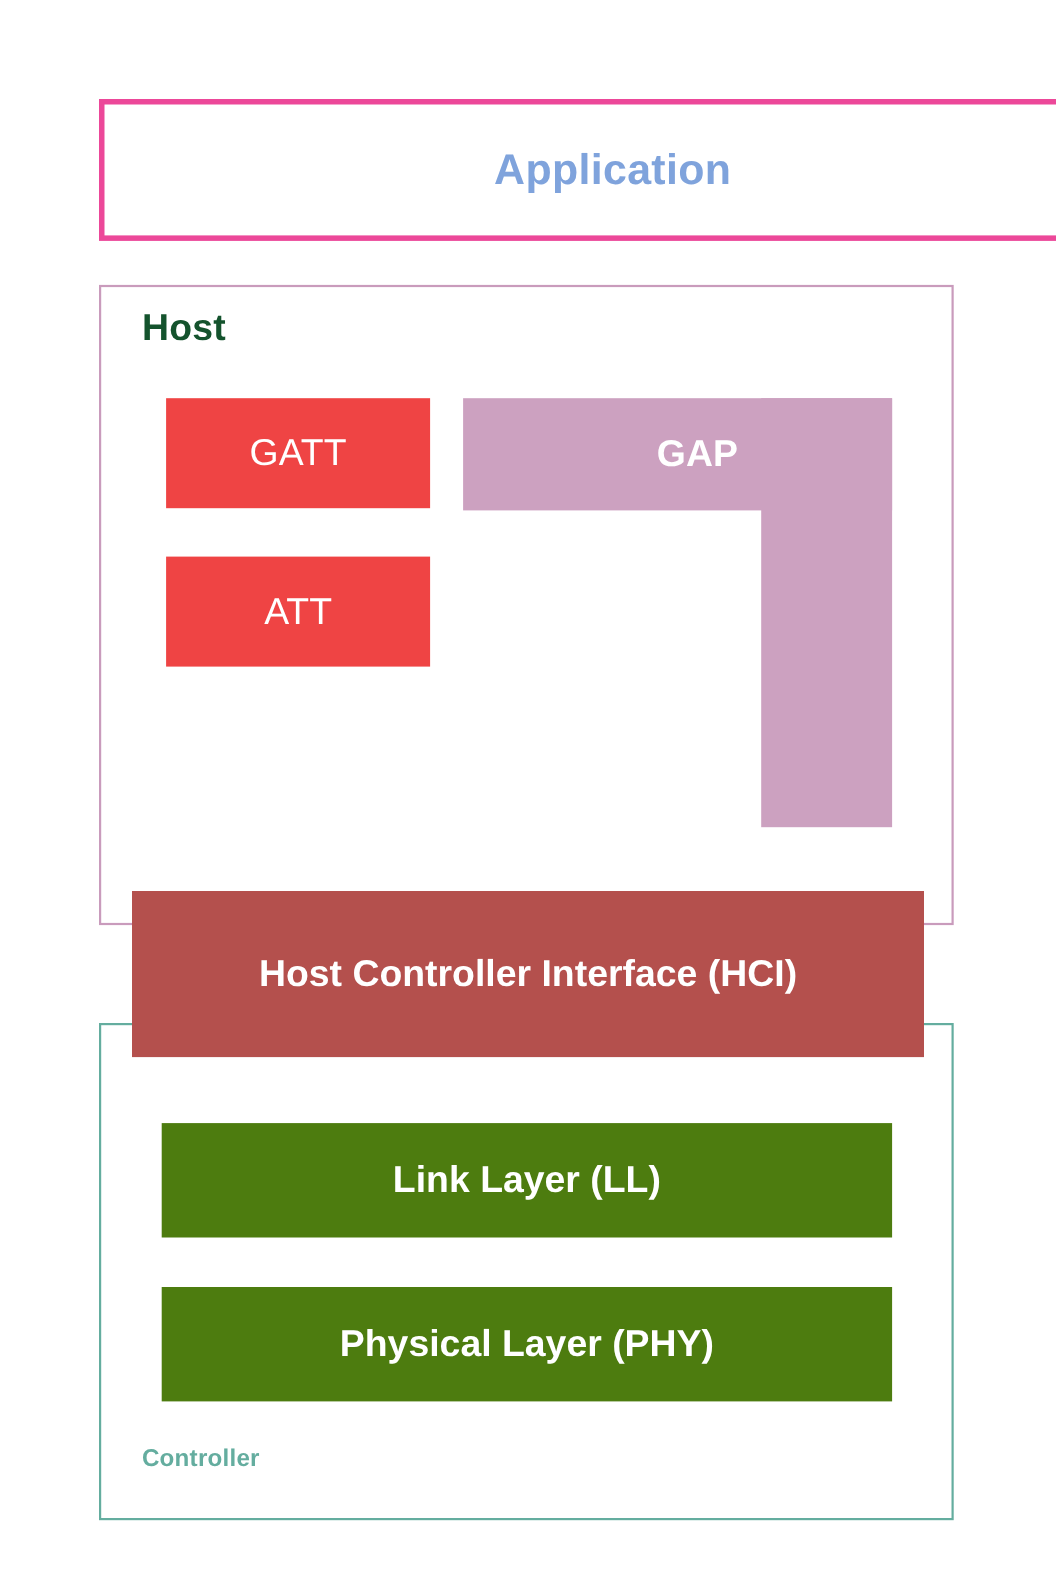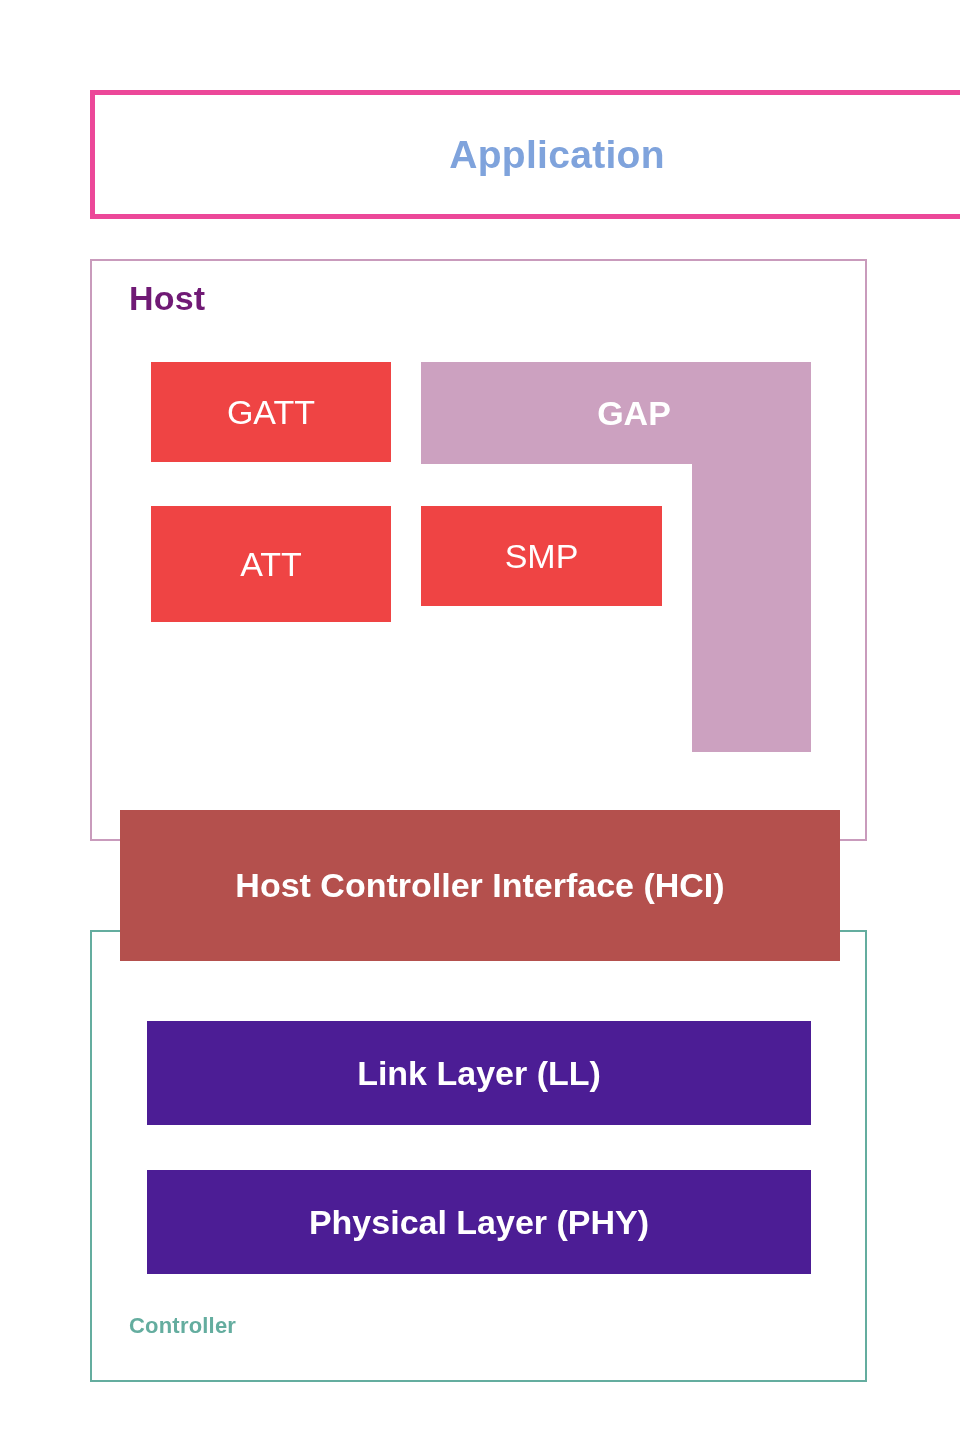--- a/index.html
+++ b/index.html
@@ -51,39 +51,39 @@
     left: 90px;
     top: 259px;
     width: 777px;
     height: 582px;
     border: 2px solid #c99bbc;
     background: #ffffff;
   }
   .host-label {
     left: 129px;
     top: 279px;
-    color: #701a75;
+    color: #14532d;
     font-size: 34px;
     font-weight: bold;
     letter-spacing: 0.2px;
   }
 
   
   .mauve {
     background: #ef4444;
     color: #ffffff;
     font-size: 34px;
     font-weight: normal;
     display: flex;
     align-items: center;
     justify-content: center;
     text-align: center;
   }
   .blk-gatt  { left: 151px; top: 362px; width: 240px; height: 100px; }
-  .blk-att   { left: 151px; top: 506px; width: 240px; height: 116px; }
+  .blk-att   { left: 151px; top: 506px; width: 240px; height: 100px; }
   .blk-l2cap { left: 151px; top: 651px; width: 511px; height: 100px; }
   .blk-smp   { left: 421px; top: 506px; width: 241px; height: 100px; }
 
   
   .blk-gap {
     left: 421px;
     top: 362px;
     width: 390px;
     height: 390px;
     background: transparent;
@@ -143,21 +143,21 @@
     left: 129px;
     top: 1313px;
     color: #64ad9f;
     font-size: 22px;
     font-weight: bold;
     letter-spacing: 0.2px;
   }
 
   
   .teal {
-    background: #4c1d95;
+    background: #4d7c0f;
     color: #ffffff;
     font-size: 34px;
     font-weight: bold;
     display: flex;
     align-items: center;
     justify-content: center;
     text-align: center;
     z-index: 3;
   }
   .blk-ll  { left: 147px; top: 1021px; width: 664px; height: 104px; }
@@ -180,21 +180,20 @@
   <div class="abs blk-gap">
     <div class="gap-arm-top"></div>
     <div class="gap-arm-right"></div>
     <div class="gap-label">
       <span>GAP</span>
     </div>
   </div>
 
   <div class="abs mauve blk-att">ATT</div>
 
-  <div class="abs mauve blk-smp">SMP</div>
 
 
   <div class="abs controller-box"></div>
   <div class="abs controller-label">Controller</div>
 
   <div class="abs teal blk-ll">Link Layer (LL)</div>
 
   <div class="abs hci-bar">Host Controller Interface (HCI)</div>
 
   <div class="abs teal blk-phy">Physical Layer (PHY)</div>

